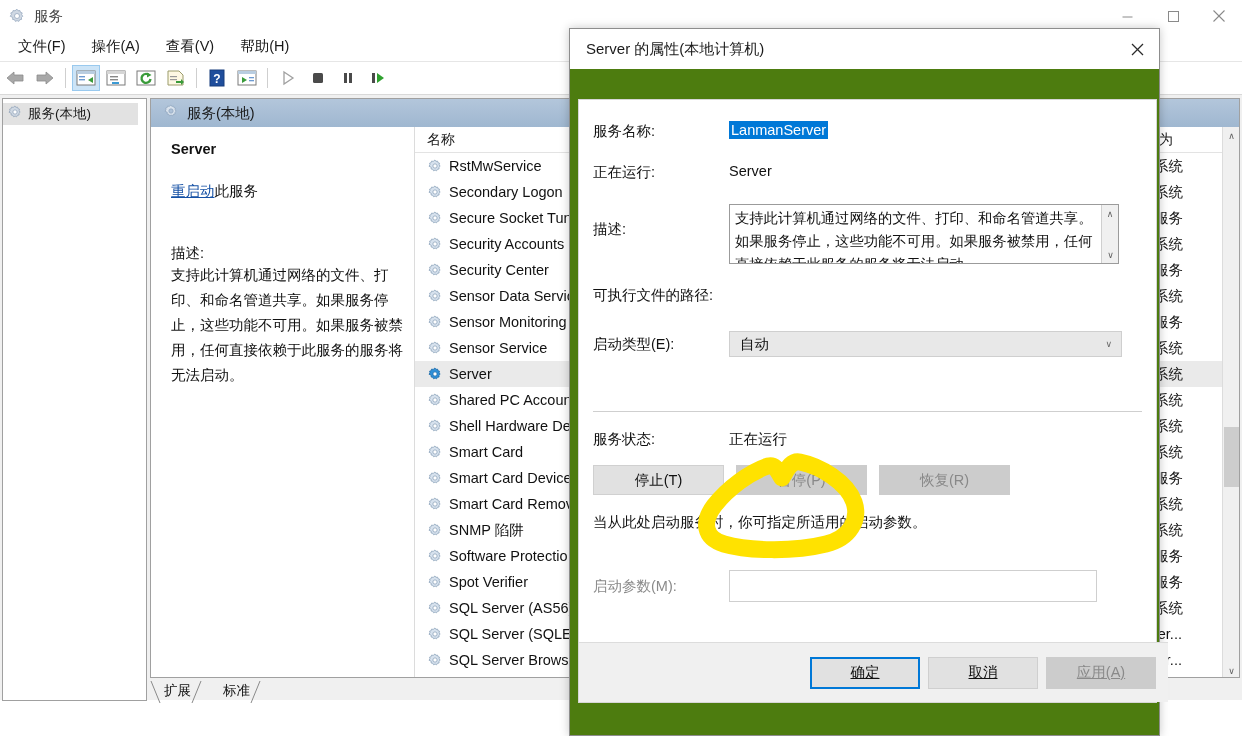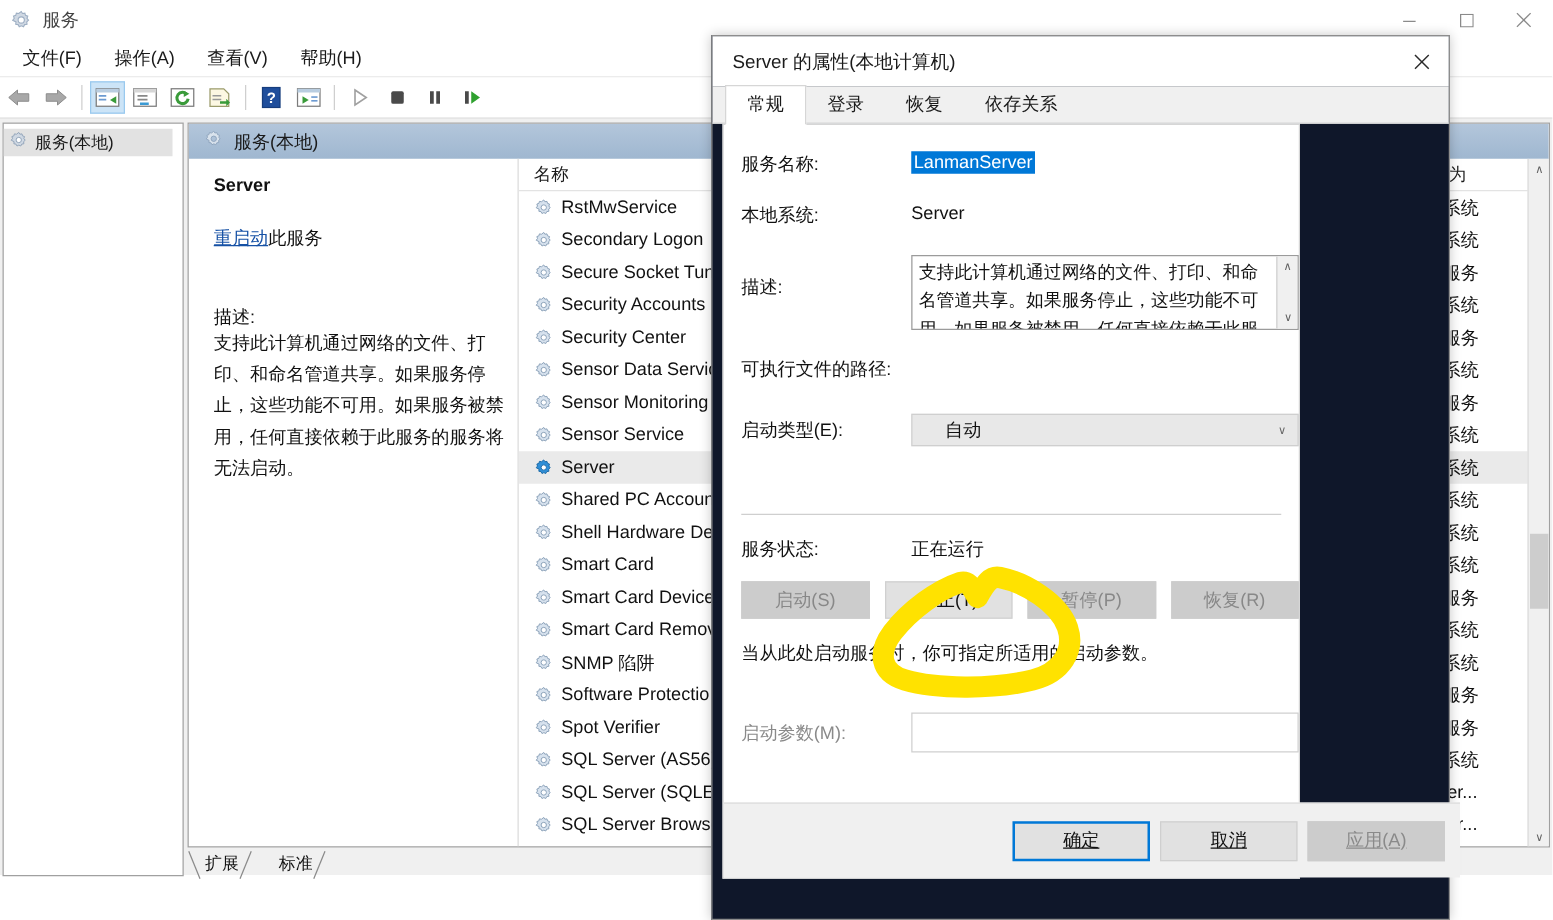--- a/index.html
+++ b/index.html
@@ -99,39 +99,39 @@
   .vs-arrow { width: 17px; height: 17px; display: flex; align-items: center; justify-content: center; color: #606060; font-size: 9px; }
   .vs-thumb { position: absolute; left: 1px; width: 15px; background: #cdcdcd; }
 
   
   .bottomtabs { position: absolute; left: 150px; top: 583px; width: 1090px; height: 24px; display: flex; align-items: flex-end; }
   .btab { position: relative; font-size: 13.5px; color: #111; padding: 2px 10px 2px 14px; }
 
   
   .dialog {
     position: absolute; left: 569px; top: 28px; width: 591px; height: 708px;
-    background: #0f172a; border: 1px solid #8d8d8d;
+    background: #4d7c0f; border: 1px solid #8d8d8d;
     box-shadow: 0 0 9px rgba(0,0,0,0.22);
   }
   .dlg-title {
     height: 40px; background: #ffffff; display: flex; align-items: center;
     padding-left: 16px; position: relative;
   }
   .dlg-title .t { font-size: 15px; color: #1a1a1a; }
   .dlg-close {
     position: absolute; right: 0; top: 0; width: 44px; height: 40px;
     display: flex; align-items: center; justify-content: center; color: #2b2b2b; font-size: 16px;
   }
 
   .tabstrip { height: 30px; background: #f0f0f0; display: flex; align-items: flex-end; padding-left: 10px; position: relative; }
   .tabstrip::after { content:""; position:absolute; left:0; right:0; bottom:0; height:1px; background:#d6d6d6; }
   .dtab { padding: 5px 17px 6px 17px; font-size: 14.5px; color: #1a1a1a; position: relative; }
   .dtab.active { background: #ffffff; z-index: 2; border: 1px solid #d6d6d6; border-bottom: 1px solid #ffffff; margin-bottom: -1px; }
 
-  .dlg-body { position: absolute; left: 8px; top: 70px; width: 462px; height: 604px; background: #ffffff; border: 1px solid #d6d6d6; }
+  .dlg-body { position: absolute; left: 8px; top: 70px; width: 579px; height: 604px; background: #ffffff; border: 1px solid #d6d6d6; }
 
   .frow { display: flex; align-items: flex-start; margin: 0; }
   .flabel { font-size: 14.5px; color: #111; width: 150px; flex: none; padding-left: 14px; }
   .fvalue { font-size: 14.5px; color: #111; }
 
   .sel-highlight { background: #0078d7; color: #ffffff; padding: 1px 2px; }
 
   .descbox {
     width: 390px; height: 60px; border: 1px solid #9b9b9b; background: #ffffff;
     position: relative; overflow: hidden;
@@ -139,21 +139,21 @@
   .descbox .txt { font-size: 14.3px; color: #111; line-height: 23px; padding: 2px 22px 0 5px; }
   .descbox-sb { position: absolute; right: 0; top: 0; width: 17px; height: 58px; background: #f0f0f0; border-left: 1px solid #cfcfcf; }
   .descbox-sb .a { height: 17px; display: flex; align-items: center; justify-content: center; font-size: 9px; color: #606060; }
   .descbox-sb .a.bot { position: absolute; bottom: 0; width: 17px; }
 
   .pathlabel { font-size: 14.5px; color: #111; padding-left: 14px; }
   .pathval { font-size: 14.5px; color: #111; padding-left: 14px; margin-top: 4px; }
 
   .combo {
     width: 393px; height: 26px; border: 1px solid #cfcfcf; background: #e8e8e8;
-    display: flex; align-items: center; padding-left: 26px; position: relative;
+    display: flex; align-items: center; padding-left: 10px; position: relative;
   }
   .combo .cv { font-size: 14.5px; color: #111; }
   .combo .arr { position: absolute; right: 9px; font-size: 9px; color: #666; }
 
   .hr { height: 1px; background: #cfcfcf; margin: 0 14px; }
 
   .btnrow { display: flex; gap: 12px; padding-left: 14px; }
   .sbtn {
     width: 131px; height: 30px; background: #cccccc; border: 1px solid #cccccc;
     display: flex; align-items: center; justify-content: center;
@@ -604,38 +604,32 @@
     <div class="dlg-title">
       <span class="t">Server 的属性(本地计算机)</span>
       <div class="dlg-close">
         <svg width="13" height="13" viewBox="0 0 13 13">
             <line x1="1" y1="1" x2="12" y2="12" stroke="#2b2b2b" stroke-width="1.2"></line>
             <line x1="12" y1="1" x2="1" y2="12" stroke="#2b2b2b" stroke-width="1.2"></line>
           </svg>
       </div>
     </div>
 
-    <div class="tabstrip">
-      <div class="dtab active">常规</div>
-      <div class="dtab">登录</div>
-      <div class="dtab">恢复</div>
-      <div class="dtab">依存关系</div>
-    </div>
 
     <div class="dlg-body">
 
       <div class="frow" style="margin-top:22px;">
         <div class="flabel">服务名称:</div>
         <div class="fvalue">
           <span class="sel-highlight">LanmanServer</span>
         </div>
       </div>
 
       <div class="frow" style="margin-top:22px;">
-        <div class="flabel">本地系统:</div>
+        <div class="flabel">正在运行:</div>
         <div class="fvalue">Server</div>
       </div>
 
       <div class="frow" style="margin-top:22px;">
         <div class="flabel" style="padding-top:16px;">描述:</div>
         <div class="descbox">
           <div class="txt">支持此计算机通过网络的文件、打印、和命名管道共享。如果服务停止，这些功能不可用。如果服务被禁用，任何直接依赖于此服务的服务将无法启动。</div>
           <div class="descbox-sb">
             <div class="a">∧</div>
             <div class="a bot">∨</div>
@@ -654,21 +648,20 @@
       </div>
 
       <div class="hr" style="margin-top:54px;"></div>
 
       <div class="frow" style="margin-top:18px;">
         <div class="flabel">服务状态:</div>
         <div class="fvalue">正在运行</div>
       </div>
 
       <div class="btnrow" style="margin-top:16px;">
-        <div class="sbtn">启动(S)</div>
         <div class="sbtn enabled">停止(T)</div>
         <div class="sbtn">暂停(P)</div>
         <div class="sbtn">恢复(R)</div>
       </div>
 
       <div class="hinttext" style="margin-top:18px;">当从此处启动服务时，你可指定所适用的启动参数。</div>
 
       <div class="paramrow" style="margin-top:38px;">
         <div class="paramlabel">启动参数(M):</div>
         <input class="paraminput" type="text" value="" style="">

